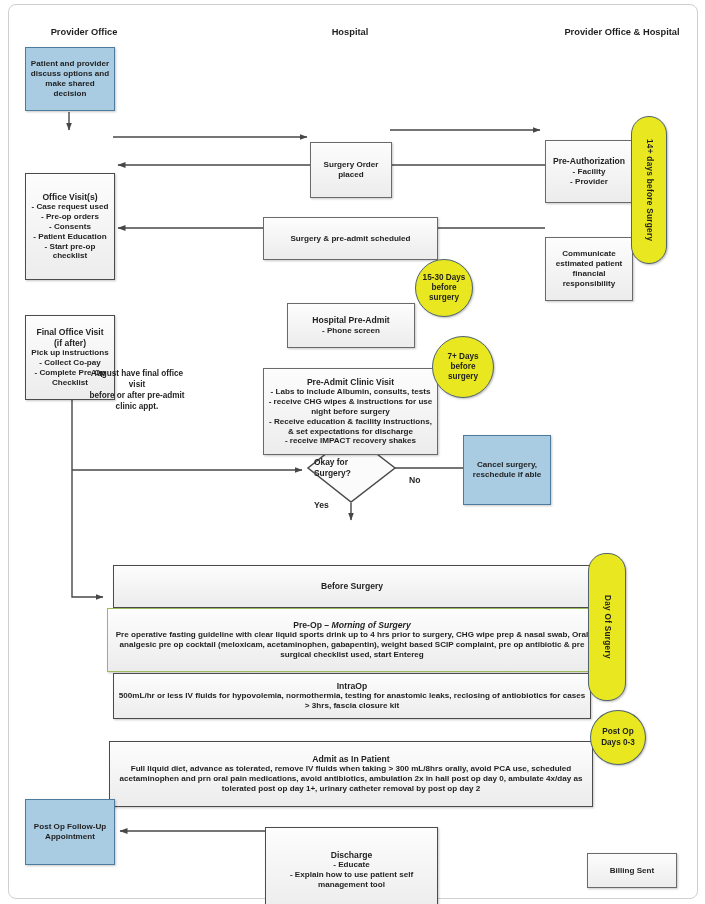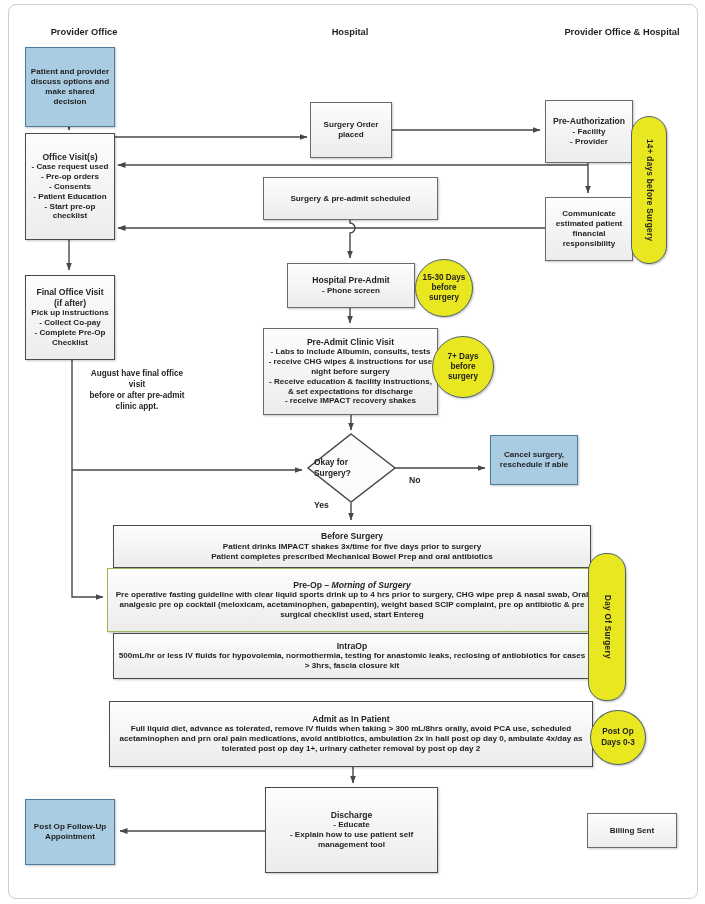--- a/index.html
+++ b/index.html
@@ -1,20 +1,20 @@
 <!DOCTYPE html>
 <html style="--blueFill: #a9cce3; --blueBorder: #4e7a9b; --yellowFill: #e9e820; --yellowBorder: #50646f; --greenBorder: #9bbb59; --lineColor: #474747;"><head>
 <meta charset="utf-8">
 <style>
   html,body{margin:0;padding:0;background:#fff;}
   body{width:705px;height:904px;position:relative;font-family:"Liberation Sans",sans-serif;color:#1f1f1f;overflow:hidden;}
   .frame{position:absolute;left:8px;top:4px;width:688px;height:893px;border:1px solid #cfcfcf;border-radius:8px;background:#fff;}
   .layer{position:absolute;left:0;top:0;width:705px;height:904px;pointer-events:none;}
   .node{position:absolute;display:flex;flex-direction:column;justify-content:center;align-items:center;text-align:center;box-sizing:border-box;padding:2px 3px;white-space:pre-line;line-height:1.22;}
-  .gray{background:linear-gradient(180deg,#fdfdfd 0%,#ececec 100%);border:1.4px solid #6a6a6a;box-shadow:1px 1px 2px rgba(0,0,0,.22);}
+  .gray{background:linear-gradient(180deg,#fdfdfd 0%,#ececec 100%);border:1.4px solid #6a6a6a;box-shadow:1px 1px 2px rgba(0,0,0,.22);margin-top:40px;}
   .strong{border:1.8px solid #4b4b4b;}
   .blue{background:var(--blueFill,#a9cce3);border:1.6px solid var(--blueBorder,#4e7a9b);box-shadow:1px 1px 2px rgba(0,0,0,.22);}
   .greenb{border:1.6px solid var(--greenBorder,#9bbb59);}
   .bt{font-weight:bold;font-size:8.6px;}
   .bb{font-weight:bold;font-size:8.1px;}
   .hdr{position:absolute;font-weight:bold;font-size:9.3px;text-align:center;}
   .pill{position:absolute;background:var(--yellowFill,#e9e820);border:1.6px solid var(--yellowBorder,#50646f);border-radius:18px;display:flex;align-items:center;justify-content:center;box-shadow:1px 1px 2px rgba(0,0,0,.25);}
   .vtext{writing-mode:vertical-rl;font-size:8.2px;font-weight:bold;letter-spacing:.3px;}
   .circle{position:absolute;background:var(--yellowFill,#e9e820);border:1.6px solid var(--yellowBorder,#50646f);border-radius:50%;display:flex;align-items:center;justify-content:center;text-align:center;font-size:8.2px;font-weight:bold;white-space:pre-line;line-height:1.25;box-shadow:1px 1px 2px rgba(0,0,0,.25);}
   .flabel{position:absolute;font-size:8.6px;font-weight:bold;}
@@ -52,21 +52,21 @@
   <path class="ln" d="M351,503 V520" marker-end="url(#ah)"></path>
   <path class="ln" d="M353,767 V783" marker-end="url(#ah)"></path>
   <path class="ln" d="M265,831 H120" marker-end="url(#ah)"></path>
   <polygon class="dshape" points="351,434 395,468 351,502 308,468"></polygon>
 </svg>
 
 <div class="hdr" style="left:24px;top:27px;width:120px">Provider Office</div>
 <div class="hdr" style="left:300px;top:27px;width:100px">Hospital</div>
 <div class="hdr" style="left:552px;top:27px;width:140px">Provider Office &amp; Hospital</div>
 
-<div class="node blue" style="left:25px;top:47px;width:90px;height:80px">
+<div class="node blue" style="left:25px;top:47px;width:90px;height:64px">
   <div class="bb">Patient and provider
 discuss options and
 make shared
 decision</div>
 </div>
 
 <div class="node gray strong" style="left:25px;top:133px;width:90px;height:107px">
   <div class="bt">Office Visit(s)</div>
   <div class="bb">- Case request used
 - Pre-op orders
@@ -136,29 +136,27 @@
 
 <div class="circle" style="left:432px;top:336px;width:60px;height:60px">7+ Days
 before
 surgery</div>
 
 <div class="dlabel" style="left:314px;top:457px;width:74px">Okay for
 Surgery?</div>
 <div class="flabel" style="left:314px;top:500px">Yes</div>
 <div class="flabel" style="left:409px;top:475px">No</div>
 
-<div class="node blue" style="left:490px;top:435px;width:88px;height:50px">
+<div class="node blue" style="left:463px;top:435px;width:88px;height:70px">
   <div class="bb">Cancel surgery,
 reschedule if able</div>
 </div>
 
 <div class="node gray strong" style="left:113px;top:525px;width:478px;height:43px">
   <div class="bt">Before Surgery</div>
-  <div class="bb">Patient drinks IMPACT shakes 3x/time for five days prior to surgery
-Patient completes prescribed Mechanical Bowel Prep and oral antibiotics</div>
 </div>
 
 <div class="node gray greenb" style="left:107px;top:568px;width:490px;height:64px">
   <div class="bt"><span>Pre-Op – </span><i>Morning of Surgery</i></div>
   <div class="bb">Pre operative fasting guideline with clear liquid sports drink up to 4 hrs prior to surgery, CHG wipe prep &amp; nasal swab, Oral analgesic pre op cocktail (meloxicam, acetaminophen, gabapentin), weight based SCIP complaint, pre op antibiotic &amp; pre surgical checklist used, start Entereg</div>
 </div>
 
 <div class="node gray strong" style="left:113px;top:633px;width:478px;height:46px">
   <div class="bt">IntraOp</div>
   <div class="bb">500mL/hr or less IV fluids for hypovolemia, normothermia, testing for anastomic leaks, reclosing of antiobiotics for cases &gt; 3hrs, fascia closure kit</div>

